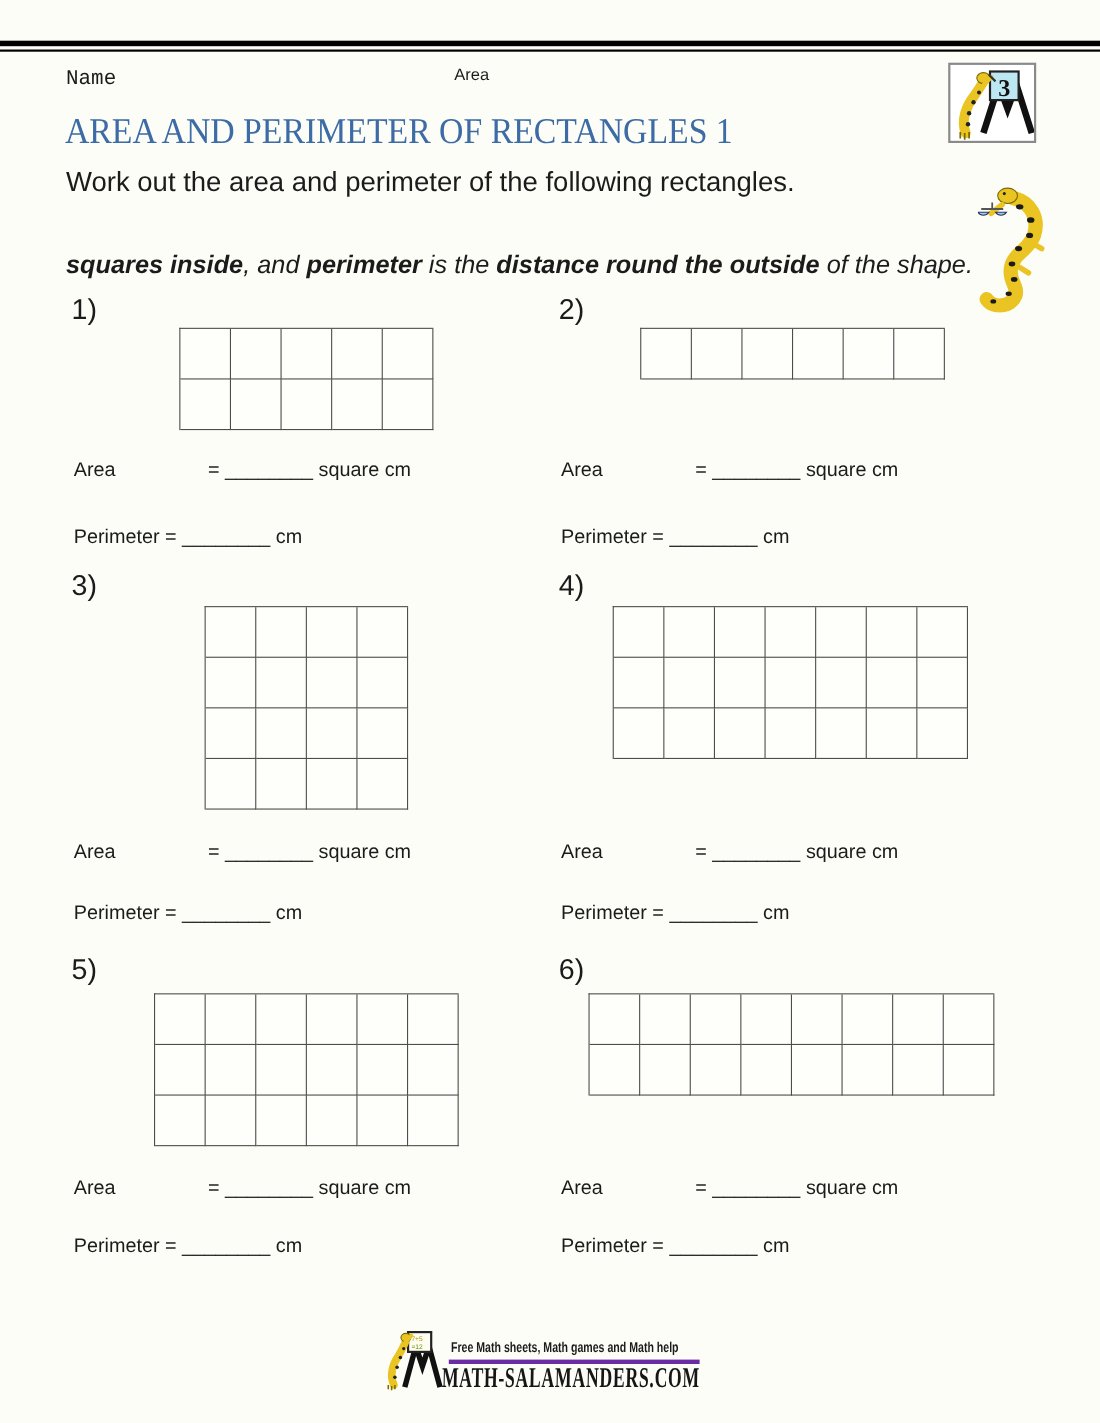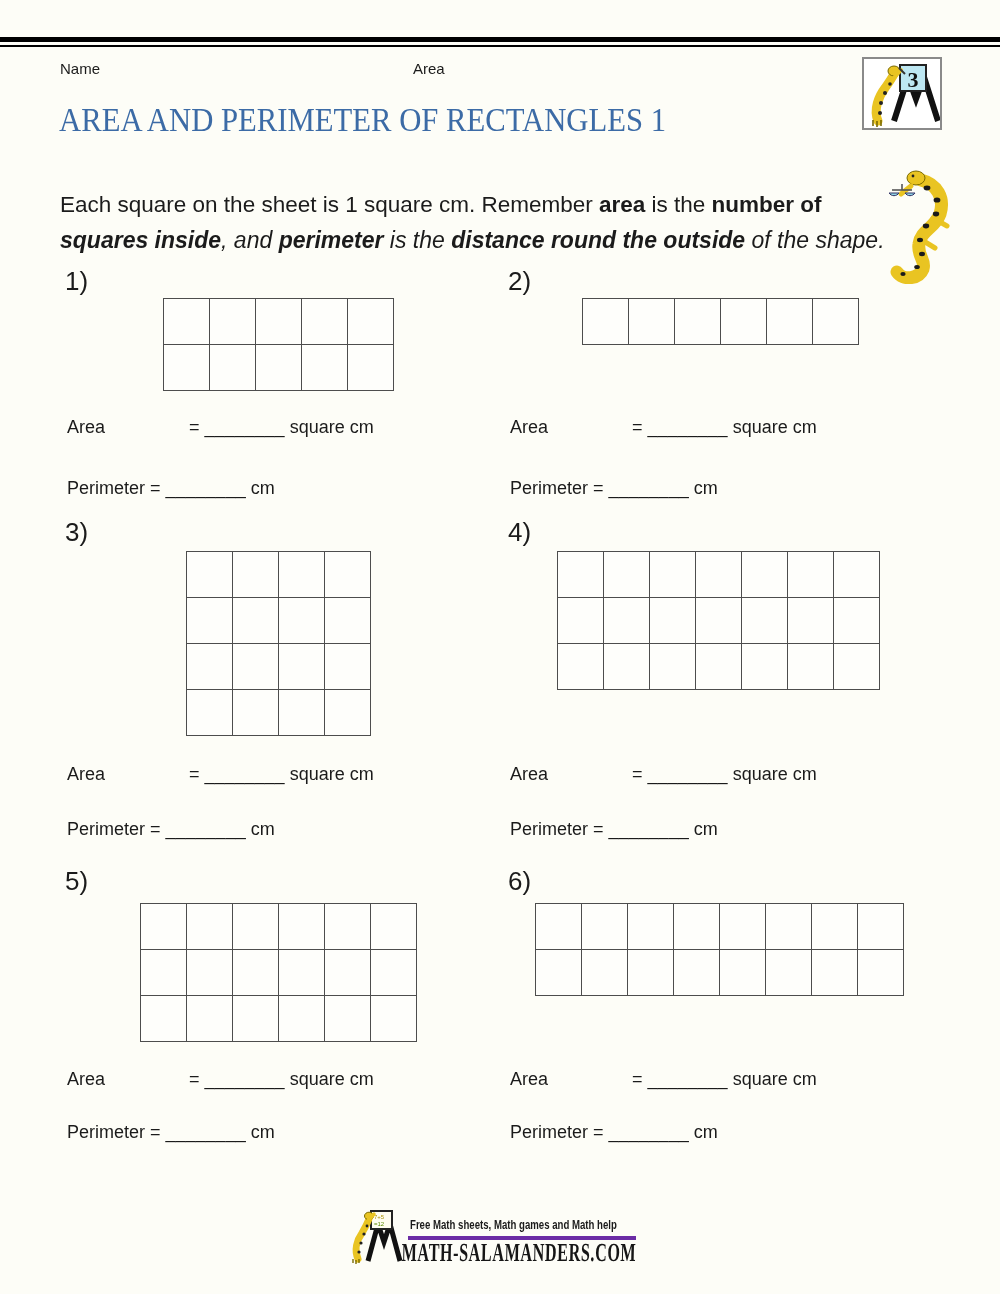--- a/index.html
+++ b/index.html
@@ -8,21 +8,21 @@
     background:#fdfdf7; overflow:hidden;
     font-family:"Liberation Sans", sans-serif; color:#1b1b1b;
   }
   .abs { position:absolute; }
 
   
   .rule-thick { left:0; top:37px; width:1000px; height:4.5px; background:#000; }
   .rule-thin  { left:0; top:45px; width:1000px; height:1.5px; background:#000; }
 
   
-  .name-label { left:60px;  top:60px; font-size:15px; }
+  .name-label { left:60px;  top:60px; font-size:19px;font-family:Liberation Mono, monospace; }
   .date-label { left:413px; top:60px; font-size:15px; }
   .badge { left:862px; top:57px; width:80px; height:73px; background:#fff;
            border:2px solid #8a8a8a; box-sizing:border-box; }
 
   
   .title { left:59px; top:102px; font-family:"Liberation Serif", serif;
            font-size:33px; color:var(--title-blue,#3c6ba6); white-space:nowrap;
            transform:scaleX(.93); transform-origin:left top; }
   .intro1 { left:60px; top:152px; font-size:25px; white-space:nowrap; }
   .intro2 { left:60px; top:192px; font-size:22.5px; white-space:nowrap; }
@@ -91,21 +91,21 @@
         <circle cx="26" cy="25" r="1.8" fill="#222"></circle>
       <line x1="9" y1="61" x2="9" y2="67" stroke="#7a6a00" stroke-width="1.6"></line>
       <line x1="13" y1="62" x2="13" y2="68" stroke="#7a6a00" stroke-width="1.6"></line>
       <line x1="17" y1="61" x2="17" y2="67" stroke="#7a6a00" stroke-width="1.6"></line>
       <text x="49" y="28" font-family="Liberation Serif, serif" font-size="22" font-weight="700" fill="#111" text-anchor="middle">3</text>
     </svg>
   </div>
 
   <div class="abs title">AREA AND PERIMETER OF RECTANGLES 1</div>
 
-  <div class="abs intro2"><span>Each square on the sheet is 1 square cm. Remember </span><span class="seg-b">area</span><span> is the </span><span class="seg-b">number of</span></div>
+  <div class="abs intro1">Work out the area and perimeter of the following rectangles.</div>
   <div class="abs intro3"><span class="seg-b">squares inside</span><span>, and </span><span class="seg-b">perimeter</span><span> is the </span><span class="seg-b">distance round the outside</span><span> of the shape.</span></div>
 
   <svg class="abs side-salamander" width="74" height="118" viewBox="0 0 74 118">
     <path d="M32 14 C48 18 56 32 51 48 C46 62 32 64 30 78 C28 90 37 94 34 103 C30 113 14 115 8 106" stroke="#e9c422" stroke-width="13" fill="none" stroke-linecap="round"></path>
     <ellipse cx="27" cy="12" rx="9" ry="7" fill="#e9c422" stroke="#7a6a00" stroke-width="1"></ellipse>
     <circle cx="24" cy="10" r="1.4" fill="#222"></circle>
     <line x1="44" y1="52" x2="58" y2="60" stroke="#e9c422" stroke-width="5" stroke-linecap="round"></line>
     <line x1="33" y1="74" x2="46" y2="82" stroke="#e9c422" stroke-width="5" stroke-linecap="round"></line>
     <line x1="22" y1="20" x2="12" y2="28" stroke="#e9c422" stroke-width="5" stroke-linecap="round"></line>
     <line x1="3" y1="24" x2="23" y2="24" stroke="#555" stroke-width="1.6"></line>

